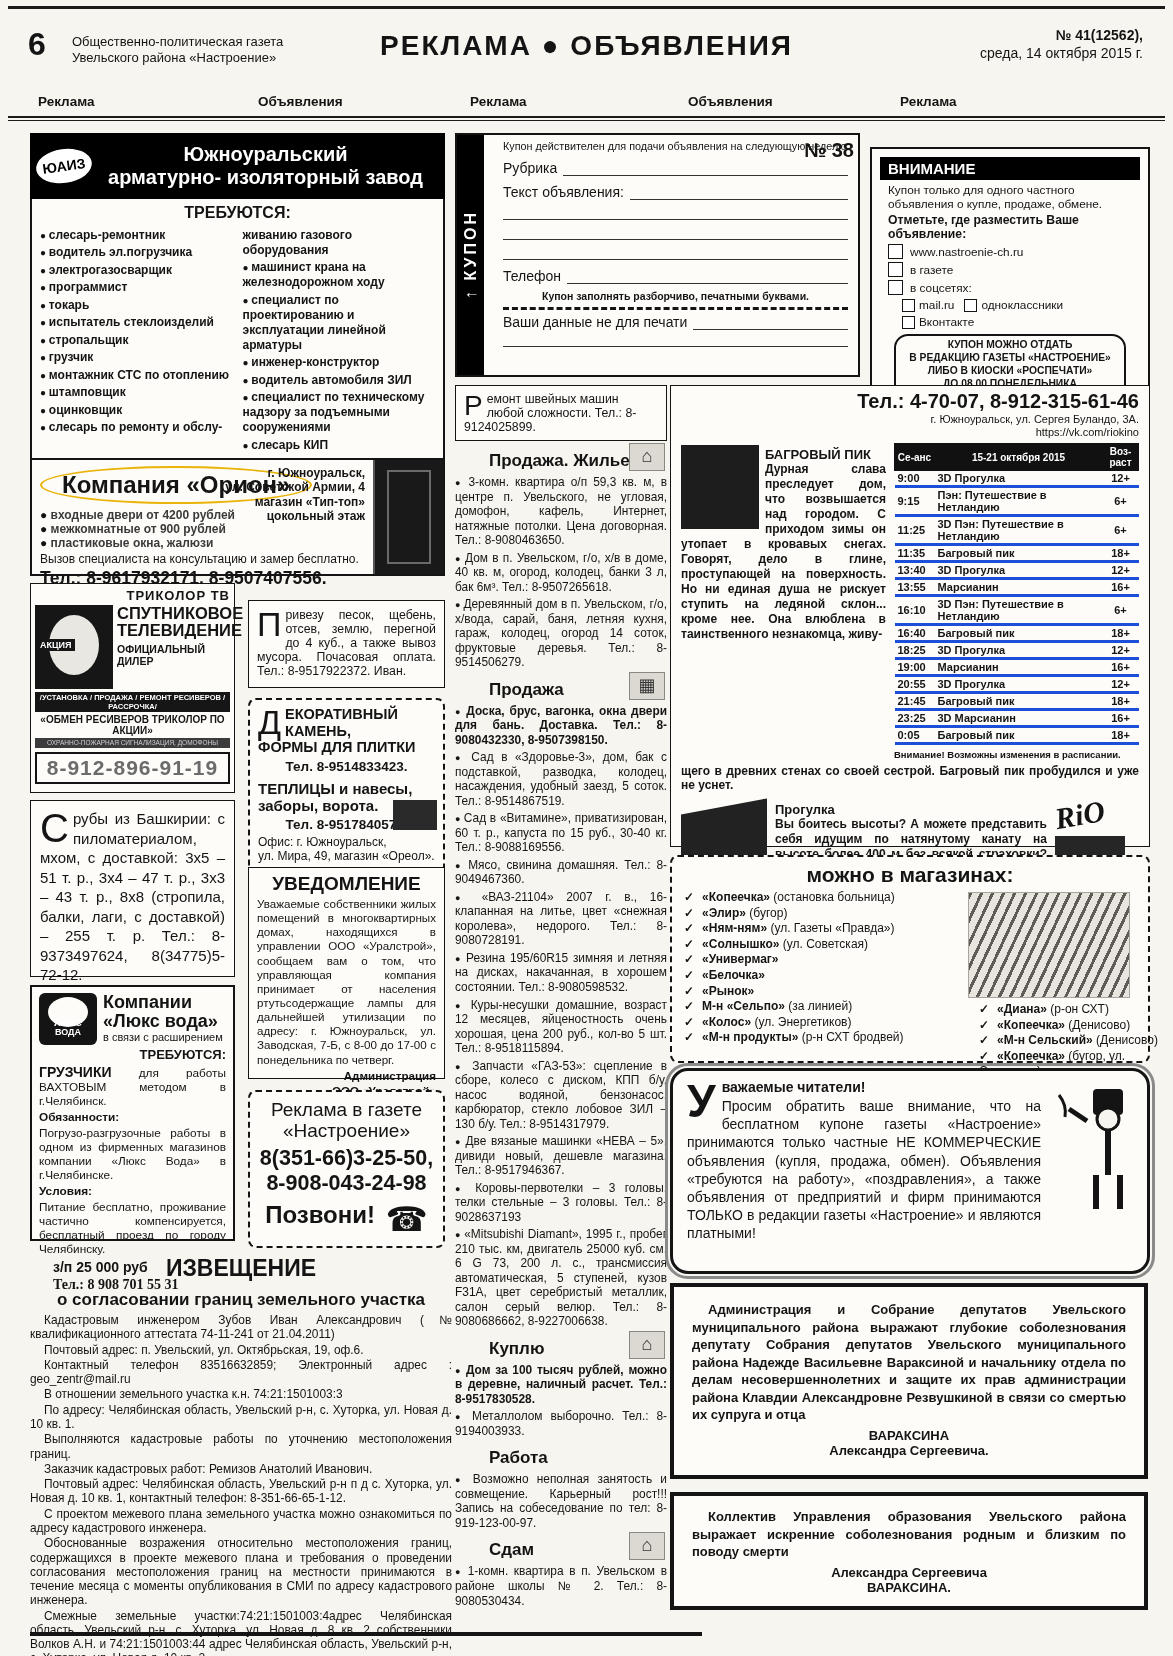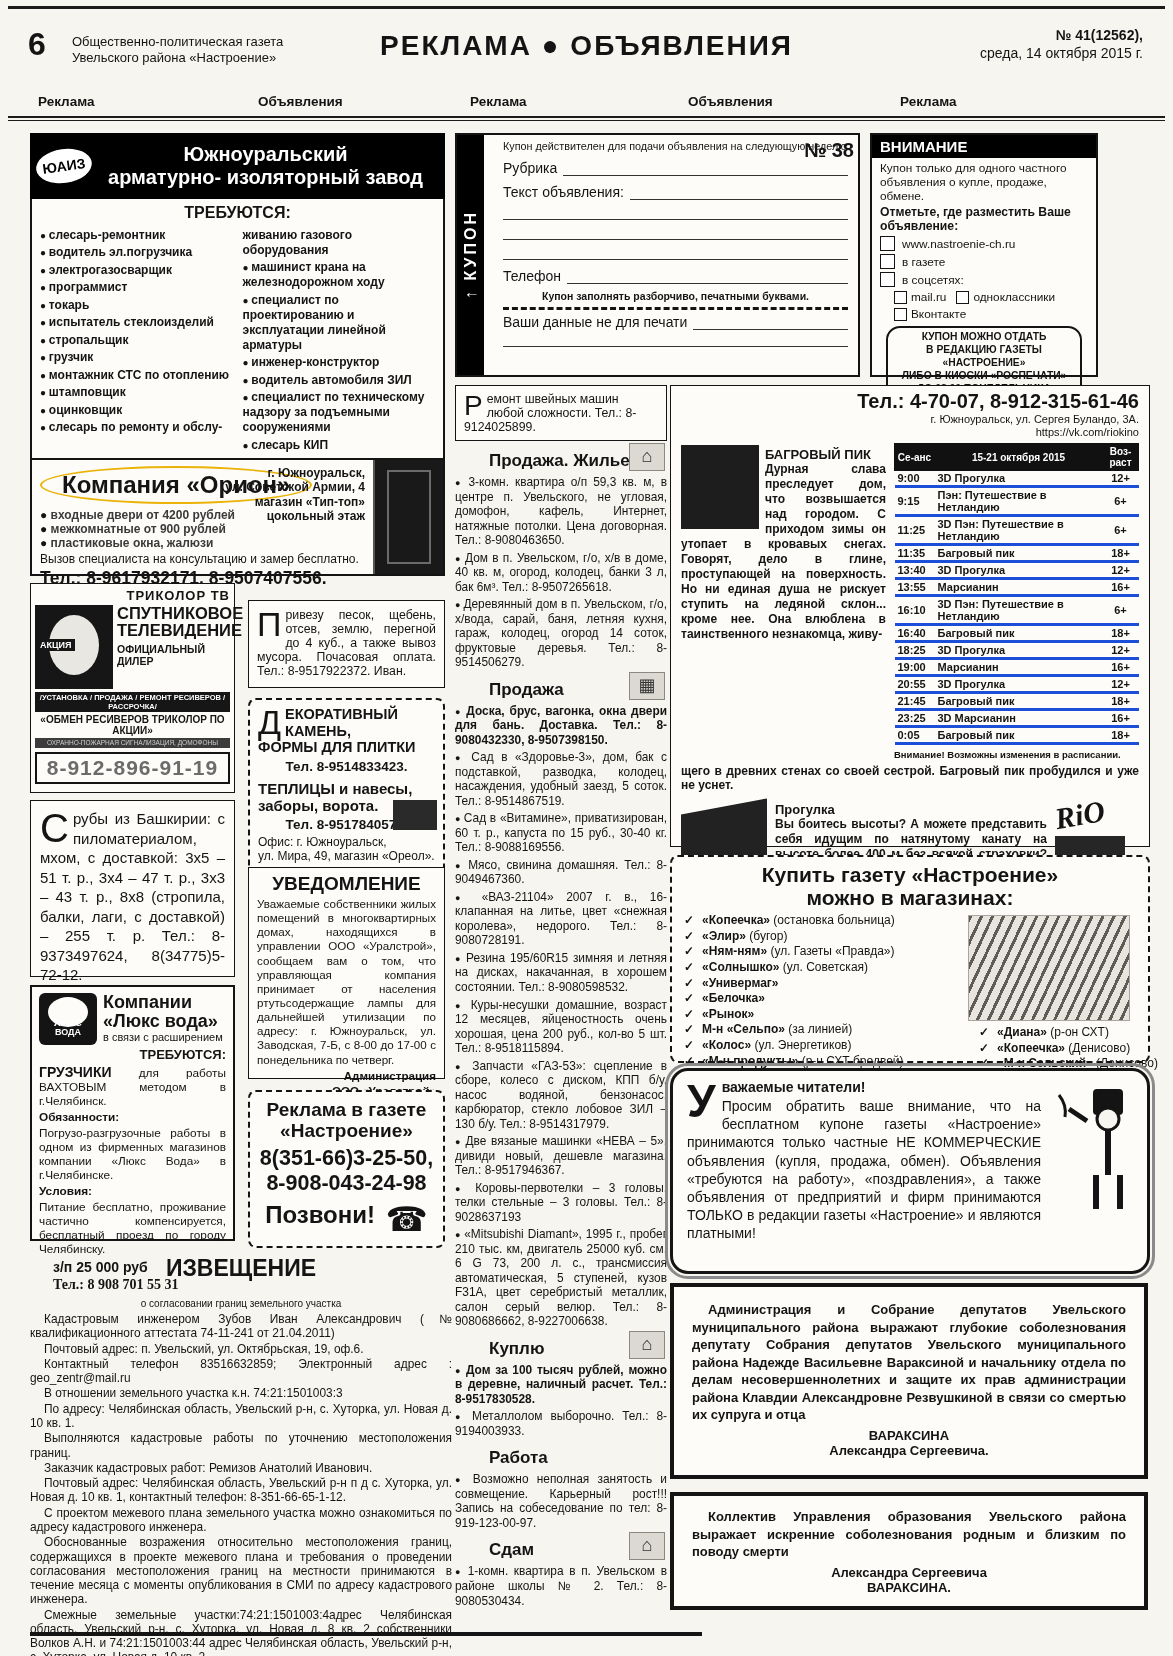--- a/index.html
+++ b/index.html
@@ -88,47 +88,47 @@
   .lux-ph{font-weight:bold;font-size:14px;font-family:"Liberation Serif",serif;margin-left:14px !important;}
 
   
   .uved{left:248px;top:867px;width:197px;height:212px;border-width:1.5px;padding:5px 8px;}
   .uved h2{margin:0;text-align:center;font-size:19px;}
   .uved p{margin:2px 0;font-size:11.6px;text-align:justify;line-height:1.22;}
   .uved .sign{text-align:right;font-weight:bold;font-size:11.6px;margin-top:2px;}
 
   
   .advert{left:248px;top:1090px;width:197px;height:158px;padding:8px 4px;text-align:center;}
-  .adv-t{font-weight:bold;font-size:19px;line-height:1.1;}
+  .adv-t{font-weight:normal;font-size:19px;line-height:1.1;}
   .adv-p{font-weight:bold;font-size:21.5px;line-height:1.15;margin-top:4px;}
   .adv-c{font-weight:bold;font-size:24px;margin-top:6px;display:inline-block;}
   .adv-phoneicon{font-size:34px;vertical-align:middle;margin-left:6px;}
 
   
   .izv{left:30px;top:1255px;width:422px;}
   .izv h2{margin:0;text-align:center;font-size:23px;}
-  .izv .sub{text-align:center;font-weight:normal;font-size:10px;margin:16px 0 3px;}
+  .izv .sub{text-align:center;font-weight:bold;font-size:17px;margin:8px 0 3px;}
   .izv p{margin:0 0 1px;font-size:11.9px;line-height:1.2;text-indent:14px;text-align:justify;}
 
   
   .coupon{left:455px;top:133px;width:405px;height:244px;border-width:2px;}
   .coupon-strip{position:absolute;left:0;top:0;bottom:0;width:27px;background:#000;color:#fff;
     display:flex;align-items:center;justify-content:center;}
   .coupon-strip span{writing-mode:vertical-rl;transform:rotate(180deg);font-weight:bold;font-size:16px;letter-spacing:3px;}
   .coupon-in{position:absolute;left:27px;top:0;right:0;bottom:0;padding:5px 10px 4px 19px;}
   .cp-note{font-size:10.8px;}
   .cp-num{position:absolute;right:4px;top:4px;font-size:20px;font-weight:bold;}
   .fieldrow{display:flex;align-items:flex-end;margin-top:8px;font-size:14px;}
   .fieldrow .line{flex:1;border-bottom:1.3px solid #333;height:15px;margin-left:6px;}
   .blankline{border-bottom:1.3px solid #333;height:19px;}
   .cp-fill{font-weight:bold;font-size:10.5px;text-align:center;margin-top:6px;}
   .cp-dash{border-top:3px dashed #141414;margin-top:5px;}
 
   
-  .vnim{left:870px;top:133px;width:228px;height:244px;border-width:2px;padding:0;}
+  .vnim{left:870px;top:147px;width:280px;height:244px;border-width:2px;padding:8px;}
   .vnim-head{background:#000;color:#fff;font-weight:bold;font-size:15px;padding:3px 8px;}
   .vnim-body{padding:3px 8px;font-size:11.8px;}
   .vnim-body .p2{font-weight:bold;font-size:12.2px;margin-top:2px;line-height:1.15;}
   .chkrow{display:flex;align-items:center;margin-top:3px;gap:7px;}
   .chk{width:13px;height:13px;border:1.6px solid #141414;flex:none;background:#fff;}
   .subrow{display:flex;gap:10px;margin:3px 0 0 14px;}
   .subrow .item{display:flex;align-items:center;gap:4px;font-size:11.8px;}
   .vnim-foot{border:2px solid #141414;border-radius:14px;margin:5px 6px 0;padding:3px 4px;
              font-weight:bold;font-size:10.3px;text-align:center;line-height:1.25;}
 
@@ -647,21 +647,20 @@
       </div>
       <div class="rio">
         <span class="logo">RiO</span>
         <div class="pstr"></div>
       </div>
     </div>
   </div>
 
   <div class="box wavy buy">
     <h2>
-      <div>Купить газету «Настроение»</div>
       <div>можно в магазинах:</div>
     </h2>
     <div class="cols">
       <div class="news-collage"></div>
       <ul>
 
       <li><span class="ck">✓</span><b>«Копеечка»</b> <span>(остановка больница)</span></li>
           <li><span class="ck">✓</span><b>«Элир»</b> <span>(бугор)</span></li>
           <li><span class="ck">✓</span><b>«Ням-ням»</b> <span>(ул. Газеты «Правда»)</span></li>
           <li><span class="ck">✓</span><b>«Солнышко»</b> <span>(ул. Советская)</span></li>

